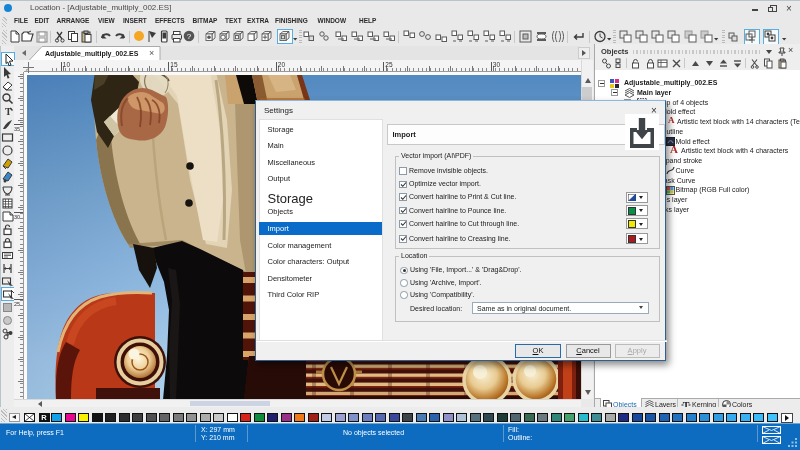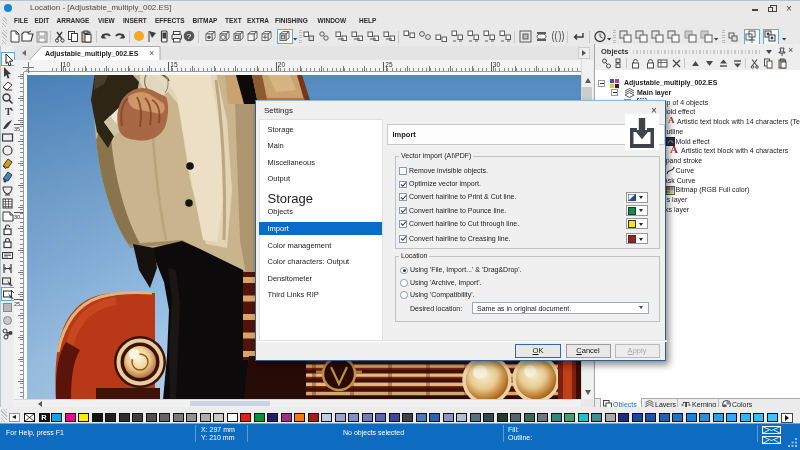--- a/index.html
+++ b/index.html
@@ -995,21 +995,21 @@
     <div class="abs" style="left:11.5px;top:40.2px;font-size:7.5px;color:#222;">Main</div>
     <div class="abs" style="left:11.5px;top:56.7px;font-size:7.5px;color:#222;">Miscellaneous</div>
     <div class="abs" style="left:11.5px;top:73.3px;font-size:7.5px;color:#222;">Output</div>
     <div class="abs" style="left:11.5px;top:89.8px;font-size:13px;color:#222;">Storage</div>
     <div class="abs" style="left:11.5px;top:106.4px;font-size:7.5px;color:#222;">Objects</div>
     <div class="abs" style="left:3px;top:121.2px;width:123px;height:12.5px;background:#0a6cc8;"></div>
     <div class="abs" style="left:11.5px;top:123.0px;font-size:7.5px;color:#fff;">Import</div>
     <div class="abs" style="left:11.5px;top:139.5px;font-size:7.5px;color:#222;">Color management</div>
     <div class="abs" style="left:11.5px;top:156.1px;font-size:7.5px;color:#222;">Color characters: Output</div>
     <div class="abs" style="left:11.5px;top:172.6px;font-size:7.5px;color:#222;">Densitometer</div>
-    <div class="abs" style="left:11.5px;top:189.2px;font-size:7.5px;color:#222;">Third Links RIP</div>
+    <div class="abs" style="left:11.5px;top:189.2px;font-size:7.5px;color:#222;">Third Color RIP</div>
     <div class="abs" style="left:130.5px;top:22.5px;width:278px;height:21px;background:#fdfdfd;border:1px solid #c8c8c8;"></div>
     <div class="abs" style="left:136.5px;top:29px;font-size:7.5px;font-weight:bold;color:#1a1a1a;">Import</div>
     <div class="abs" style="left:369px;top:13px;width:34px;height:36px;background:#fff;"></div>
     <svg class="abs" style="left:371px;top:15px" width="30" height="32" viewBox="0 0 30 32">
       <path d="M3 12 h7 v4 h-3.5 v12 h17 v-12 H20 v-4 h7 v20 H3 z" fill="#3f4449"></path>
       <path d="M11.8 2 h6.4 v12 h4.3 L15 23.2 L7.5 14 h4.3 z" fill="#3f4449"></path>
     </svg>
     <div class="abs" style="left:138.5px;top:54.5px;width:265px;height:93.5px;border:1px solid #c0c0c0;"></div>
     <div class="abs" style="left:143px;top:50.5px;font-size:7px;color:#222;background:#f0f0f0;padding:0 2px;">Vector import (AI\PDF)</div>
     <div class="abs" style="left:143px;top:66.3px;width:7.5px;height:7.5px;background:#fff;border:1px solid #8a9aa8;"></div>

